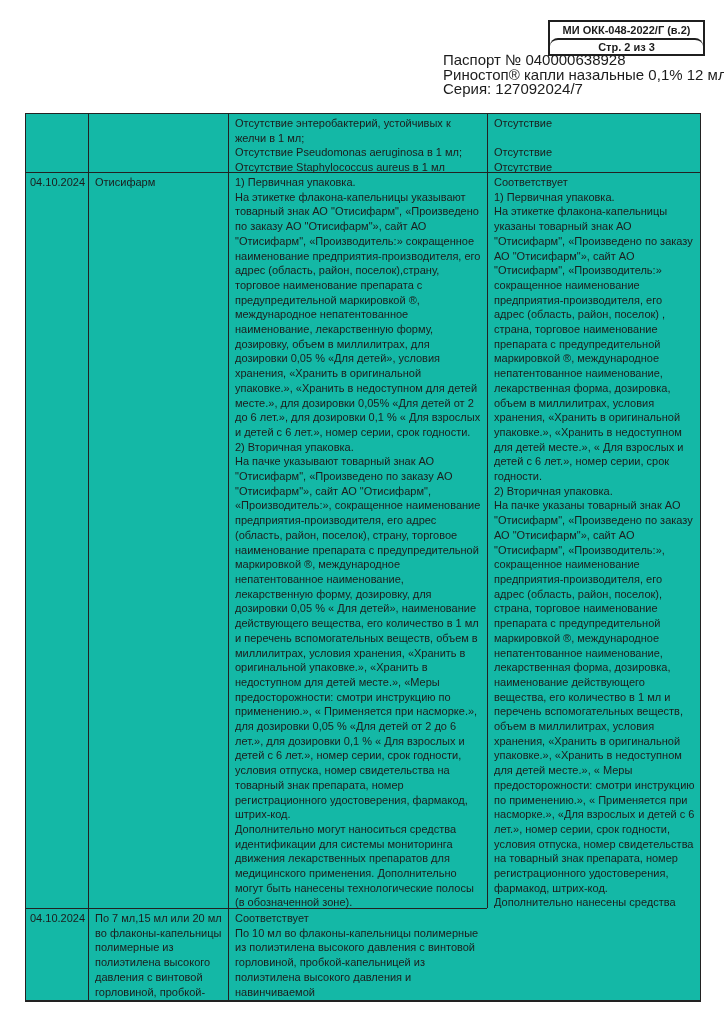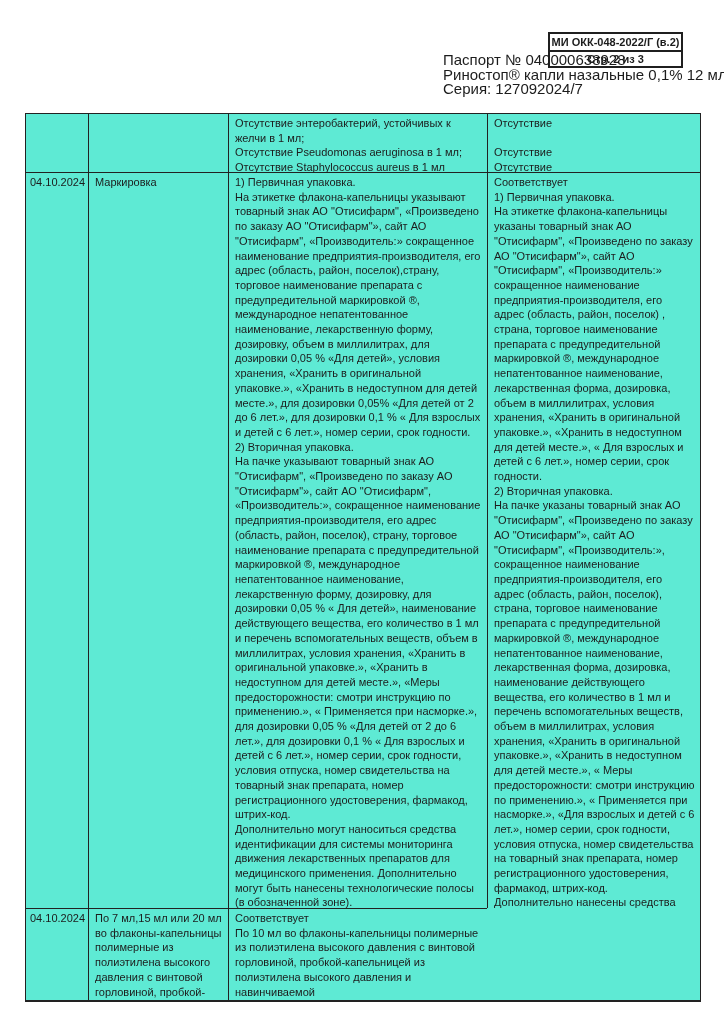--- a/index.html
+++ b/index.html
@@ -9,52 +9,51 @@
     font-family: "Liberation Sans", sans-serif;
     color: #1c1c1c;
     position: relative;
     overflow: hidden;
   }
   .page { position: absolute; inset: 0; background: #ffffff; }
 
   
   .header-box {
     position: absolute;
-    left: 548px; top: 20px; width: 135px;
+    left: 548px; top: 20px; width: 157px;
     border: 2px solid #1f1f1f;
     background: #fff;
-    margin-top: 12px;
   }
   .header-box .hcell {
     height: 16px;
     display: flex; align-items: center; justify-content: center;
     font-size: 11px; font-weight: bold;
     white-space: nowrap;
   }
-  .header-box .hcell + .hcell { border-top: 2px solid #1f1f1f; }
+  .header-box .hcell + .hcell { border-top: 2px solid #1f1f1f; border-radius: 8px; }
 
   
   .meta {
     position: absolute;
     left: 443px; top: 53px;
     font-size: 15px; line-height: 14.5px;
   }
   .meta div { white-space: nowrap; }
 
   
   .doc-table {
     position: absolute;
     left: 25px; top: 113px;
     width: 676px;
     display: grid;
     grid-template-columns: 63px 140px 259px 214px;
     grid-template-rows: 59px 736px 92px;
     border-right: 1px solid #222;
     border-bottom: 2px solid #222;
-    background: #5eead4;
+    background: #14b8a6;
   }
   .cell {
     border-left: 1px solid #222;
     border-top: 1px solid #222;
     padding: 2px 6px 2px 6px;
     font-size: 11px;
     line-height: 14.7px;
     white-space: pre-line;
     overflow: hidden;
   }
@@ -82,21 +81,21 @@
     <div class="cell"></div>
     <div class="cell">Отсутствие энтеробактерий, устойчивых к желчи в 1 мл;
 Отсутствие Pseudomonas aeruginosa в 1 мл;
 Отсутствие Staphylococcus aureus в 1 мл</div>
     <div class="cell">Отсутствие
 
 Отсутствие
 Отсутствие</div>
 
     <div class="cell c-date">04.10.2024</div>
-    <div class="cell">Маркировка</div>
+    <div class="cell">Отисифарм</div>
     <div class="cell">1) Первичная упаковка.
 На этикетке флакона-капельницы указывают товарный знак АО "Отисифарм", «Произведено по заказу АО "Отисифарм"», сайт АО "Отисифарм", «Производитель:» сокращенное наименование предприятия-производителя, его адрес (область, район, поселок),страну, торговое наименование препарата с предупредительной маркировкой ®, международное непатентованное наименование, лекарственную форму, дозировку, объем в миллилитрах, для дозировки 0,05 % «Для детей», условия хранения, «Хранить в оригинальной упаковке.», «Хранить в недоступном для детей месте.», для дозировки 0,05% «Для детей от 2 до 6 лет.», для дозировки 0,1 % « Для взрослых и детей с 6 лет.», номер серии, срок годности.
 2) Вторичная упаковка.
 На пачке указывают товарный знак АО "Отисифарм", «Произведено по заказу АО "Отисифарм"», сайт АО "Отисифарм", «Производитель:», сокращенное наименование предприятия-производителя, его адрес (область, район, поселок), страну, торговое наименование препарата с предупредительной маркировкой ®, международное непатентованное наименование, лекарственную форму, дозировку, для дозировки 0,05 % « Для детей», наименование действующего вещества, его количество в 1 мл и перечень вспомогательных веществ, объем в миллилитрах, условия хранения, «Хранить в оригинальной упаковке.», «Хранить в недоступном для детей месте.», «Меры предосторожности: смотри инструкцию по применению.», « Применяется при насморке.», для дозировки 0,05 % «Для детей от 2 до 6 лет.», для дозировки 0,1 % « Для взрослых и детей с 6 лет.», номер серии, срок годности, условия отпуска, номер свидетельства на товарный знак препарата, номер регистрационного удостоверения, фармакод, штрих-код.
 Дополнительно могут наноситься средства идентификации для системы мониторинга движения лекарственных препаратов для медицинского применения. Дополнительно могут быть нанесены технологические полосы (в обозначенной зоне).</div>
     <div class="cell">Соответствует
 1) Первичная упаковка.
 На этикетке флакона-капельницы указаны товарный знак АО "Отисифарм", «Произведено по заказу АО "Отисифарм"», сайт АО "Отисифарм", «Производитель:» сокращенное наименование предприятия-производителя, его адрес (область, район, поселок) , страна, торговое наименование препарата с предупредительной маркировкой ®, международное непатентованное наименование, лекарственная форма, дозировка, объем в миллилитрах, условия хранения, «Хранить в оригинальной упаковке.», «Хранить в недоступном для детей месте.», « Для взрослых и детей с 6 лет.», номер серии, срок годности.
 2) Вторичная упаковка.
 На пачке указаны товарный знак АО "Отисифарм", «Произведено по заказу АО "Отисифарм"», сайт АО "Отисифарм", «Производитель:», сокращенное наименование предприятия-производителя, его адрес (область, район, поселок), страна, торговое наименование препарата с предупредительной маркировкой ®, международное непатентованное наименование, лекарственная форма, дозировка, наименование действующего вещества, его количество в 1 мл и перечень вспомогательных веществ, объем в миллилитрах, условия хранения, «Хранить в оригинальной упаковке.», «Хранить в недоступном для детей месте.», « Меры предосторожности: смотри инструкцию по применению.», « Применяется при насморке.», «Для взрослых и детей с 6 лет.», номер серии, срок годности, условия отпуска, номер свидетельства на товарный знак препарата, номер регистрационного удостоверения, фармакод, штрих-код.

